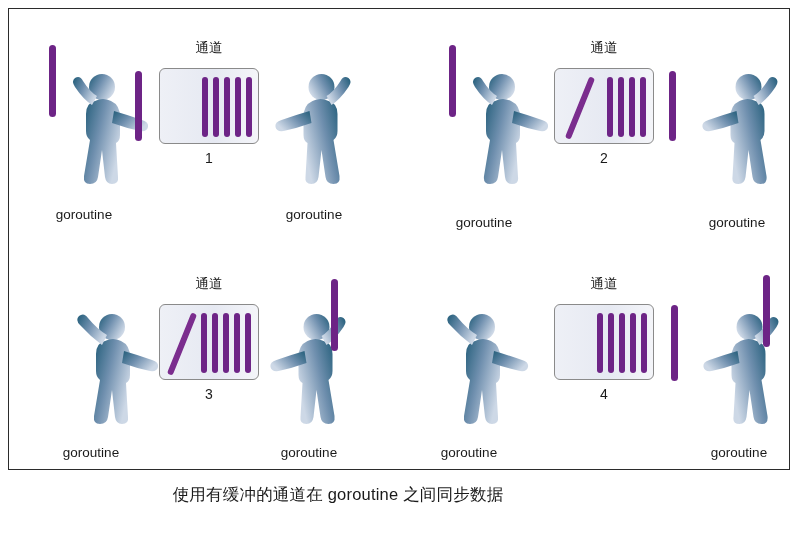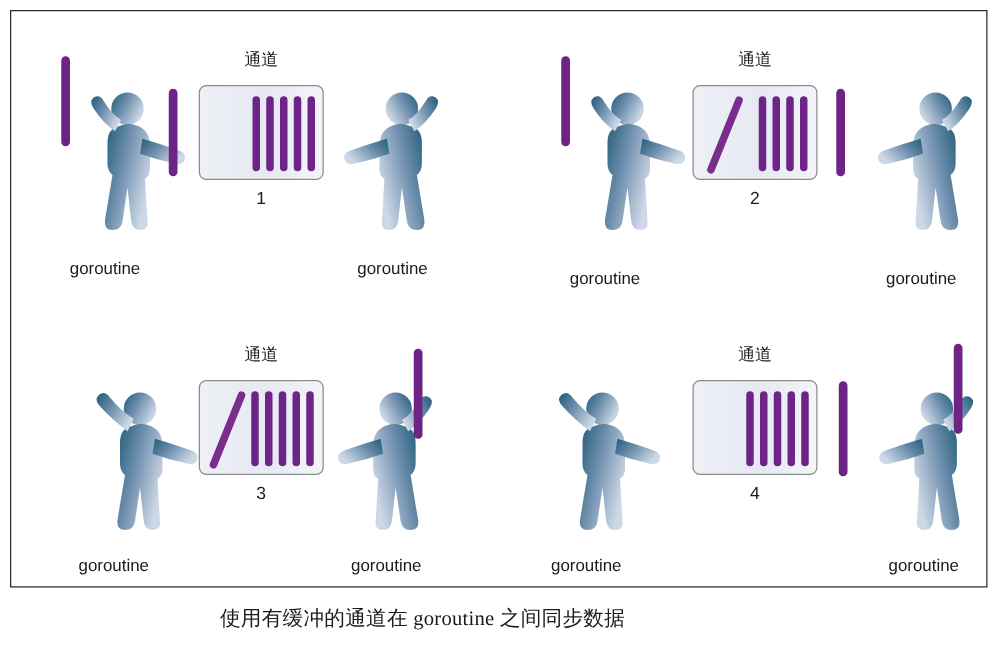--- a/index.html
+++ b/index.html
@@ -81,21 +81,20 @@
 
   
   .caption{
     position:absolute;
     left:0;top:484px;
     width:676px;
     text-align:center;
     font-size:16.5px;
     color:#1a1a1a;
     letter-spacing:0.2px;
-    font-family:Liberation Serif, serif;
   }
 </style>
 </head>
 <body>
 
 <div id="root">
 
   <div class="figure-frame">
 
     <div class="panel" style="left:0px;top:0px;width:390px;height:225px;">

